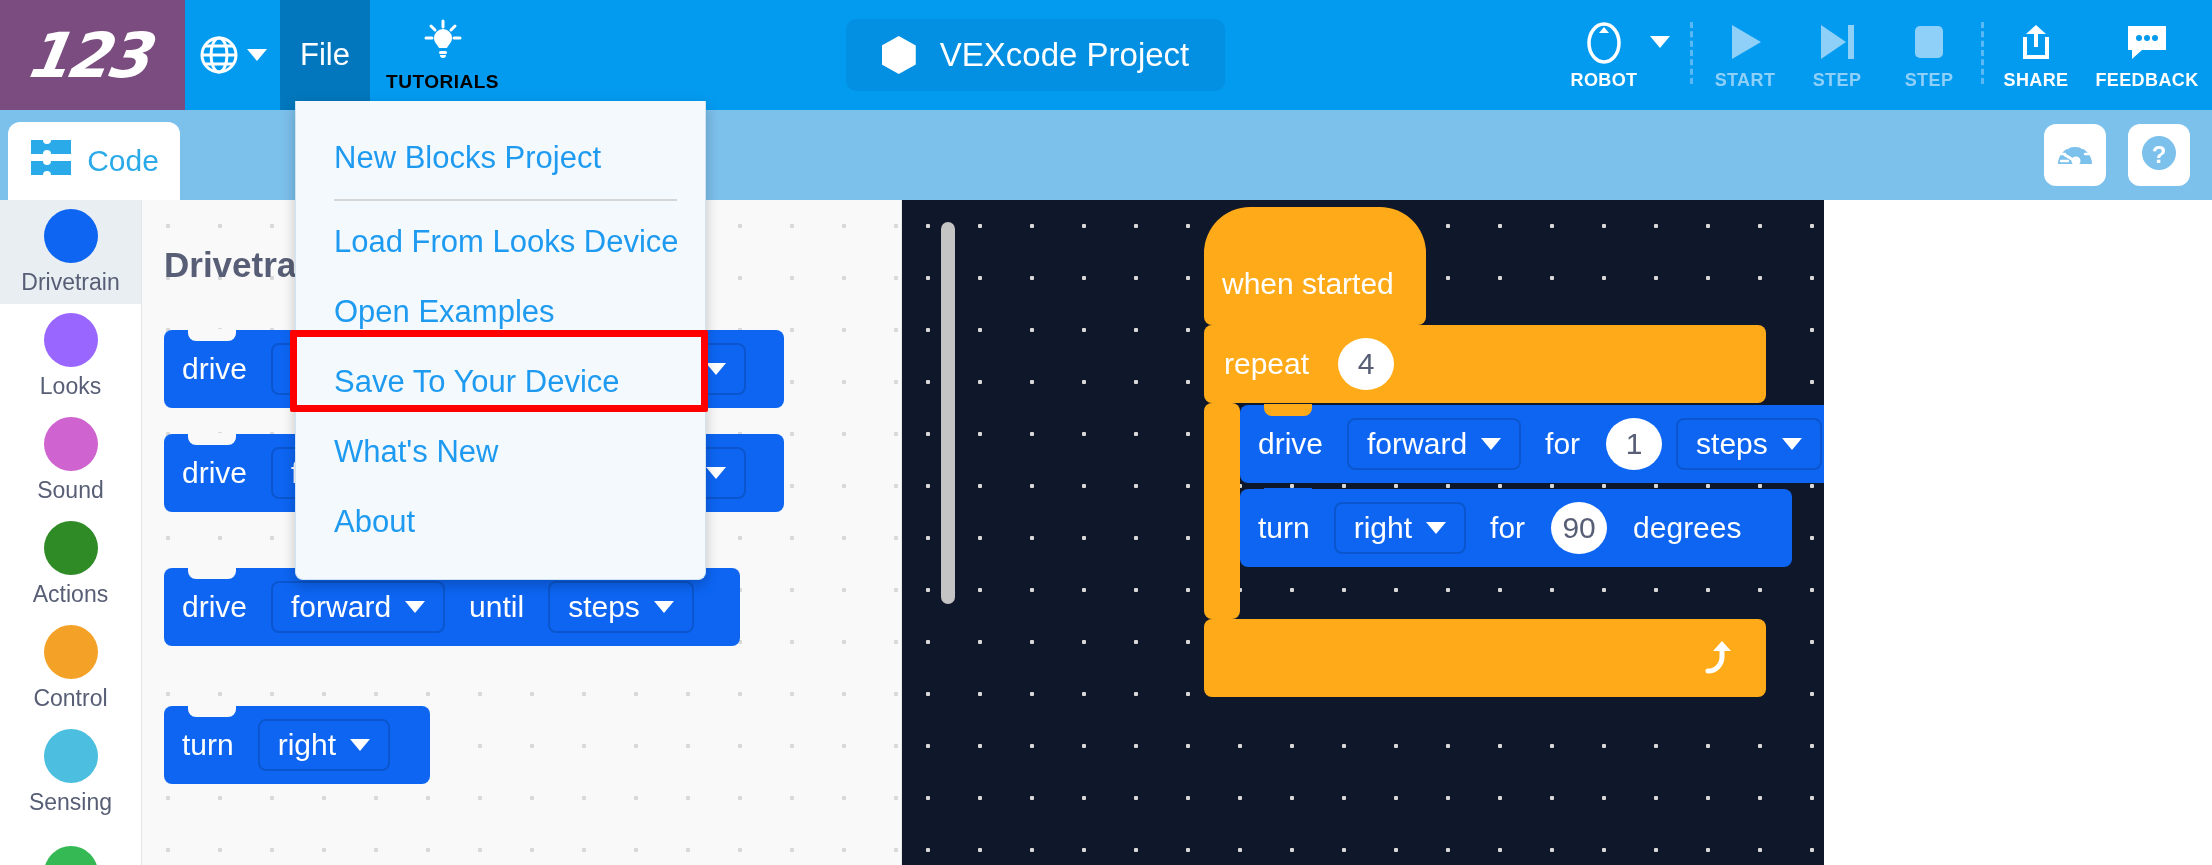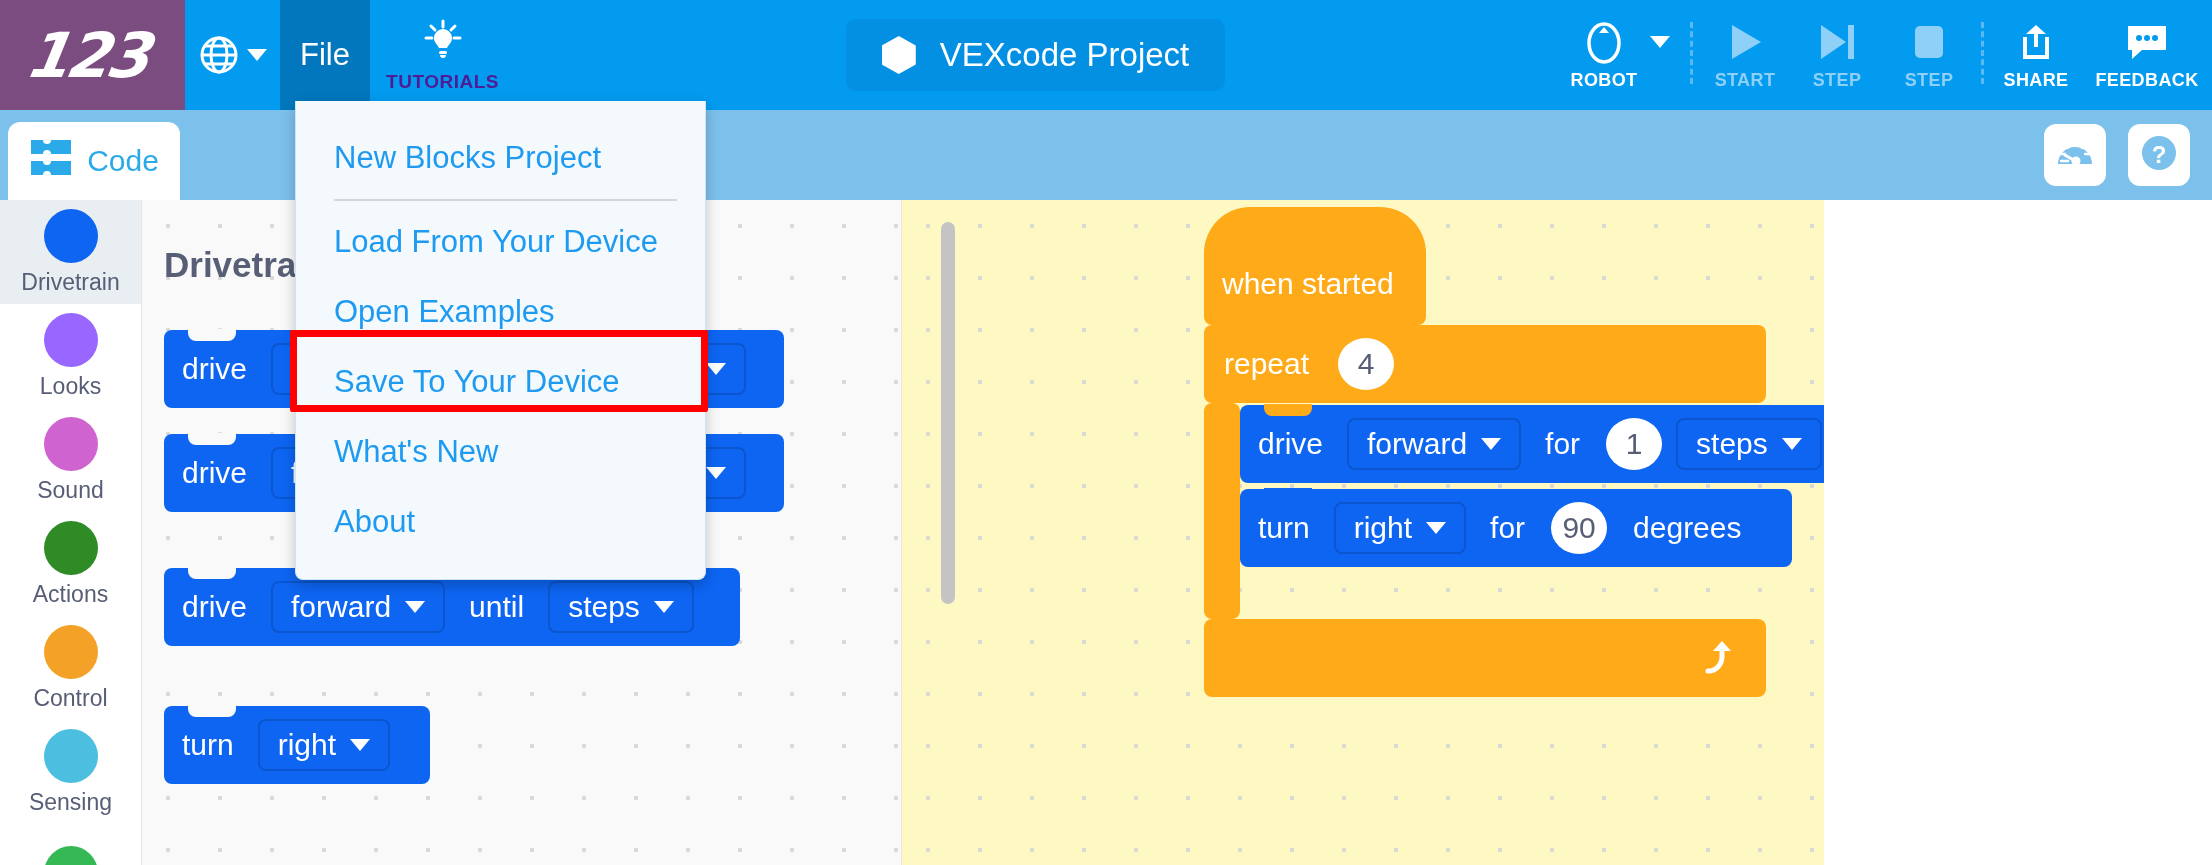--- a/index.html
+++ b/index.html
@@ -40,21 +40,21 @@
   .file-btn {
     width: 90px; background: #0277BD; color: #fff;
     display: flex; align-items: center; justify-content: center;
     font-size: 31px; cursor: pointer;
   }
   .tutorials-btn {
     width: 145px; display: flex; flex-direction: column;
     align-items: center; justify-content: center; gap: 4px; cursor: pointer;
   }
   .tutorials-btn .lbl {
-    color: #4c1d95; font-weight: bold; font-size: 19px; letter-spacing: 0.5px;
+    color: #000000; font-weight: bold; font-size: 19px; letter-spacing: 0.5px;
   }
   .topbar-spacer-l { flex: 1; }
   .project-pill {
     align-self: center;
     height: 72px; padding: 0 36px; border-radius: 10px;
     background: #0490E2;
     display: flex; align-items: center; gap: 24px; cursor: pointer;
   }
   .hexagon {
     width: 34px; height: 38px; background: #fff;
@@ -128,21 +128,21 @@
     background-image: radial-gradient(#d8d8d8 2px, transparent 2.5px);
     background-size: 52px 52px;
   }
   .palette-title {
     position: absolute; left: 22px; top: 45px;
     font-size: 35px; font-weight: bold; color: #575E75;
   }
 
   
   .workspace {
-    flex: 1; height: 665px; background: #fef9c3; position: relative; overflow: hidden;
+    flex: 1; height: 665px; background: #0f172a; position: relative; overflow: hidden;
   }
   .vscroll {
     position: absolute; left: 39px; top: 22px; width: 14px; height: 382px;
     background: #C4C4C4; border-radius: 7px; cursor: pointer;
   }
 
   
   .blk {
     position: absolute; display: flex; align-items: center;
     border-radius: 8px; color: #fff; white-space: nowrap;
@@ -513,21 +513,21 @@
         <span class="numfield">90</span>
         <span class="blk-label">degrees</span>
       </div>
 
     </div>
   </div>
 
   <div class="menu">
     <div class="menu-item">New Blocks Project</div>
     <div class="menu-sep"></div>
-    <div class="menu-item">Load From Your Device</div>
+    <div class="menu-item">Load From Looks Device</div>
     <div class="menu-item">Open Examples</div>
     <div class="menu-item">Save To Your Device</div>
     <div class="menu-item">What's New</div>
     <div class="menu-item">About</div>
   </div>
 
   <div class="menu-highlight"></div>
 
 </div>
 

